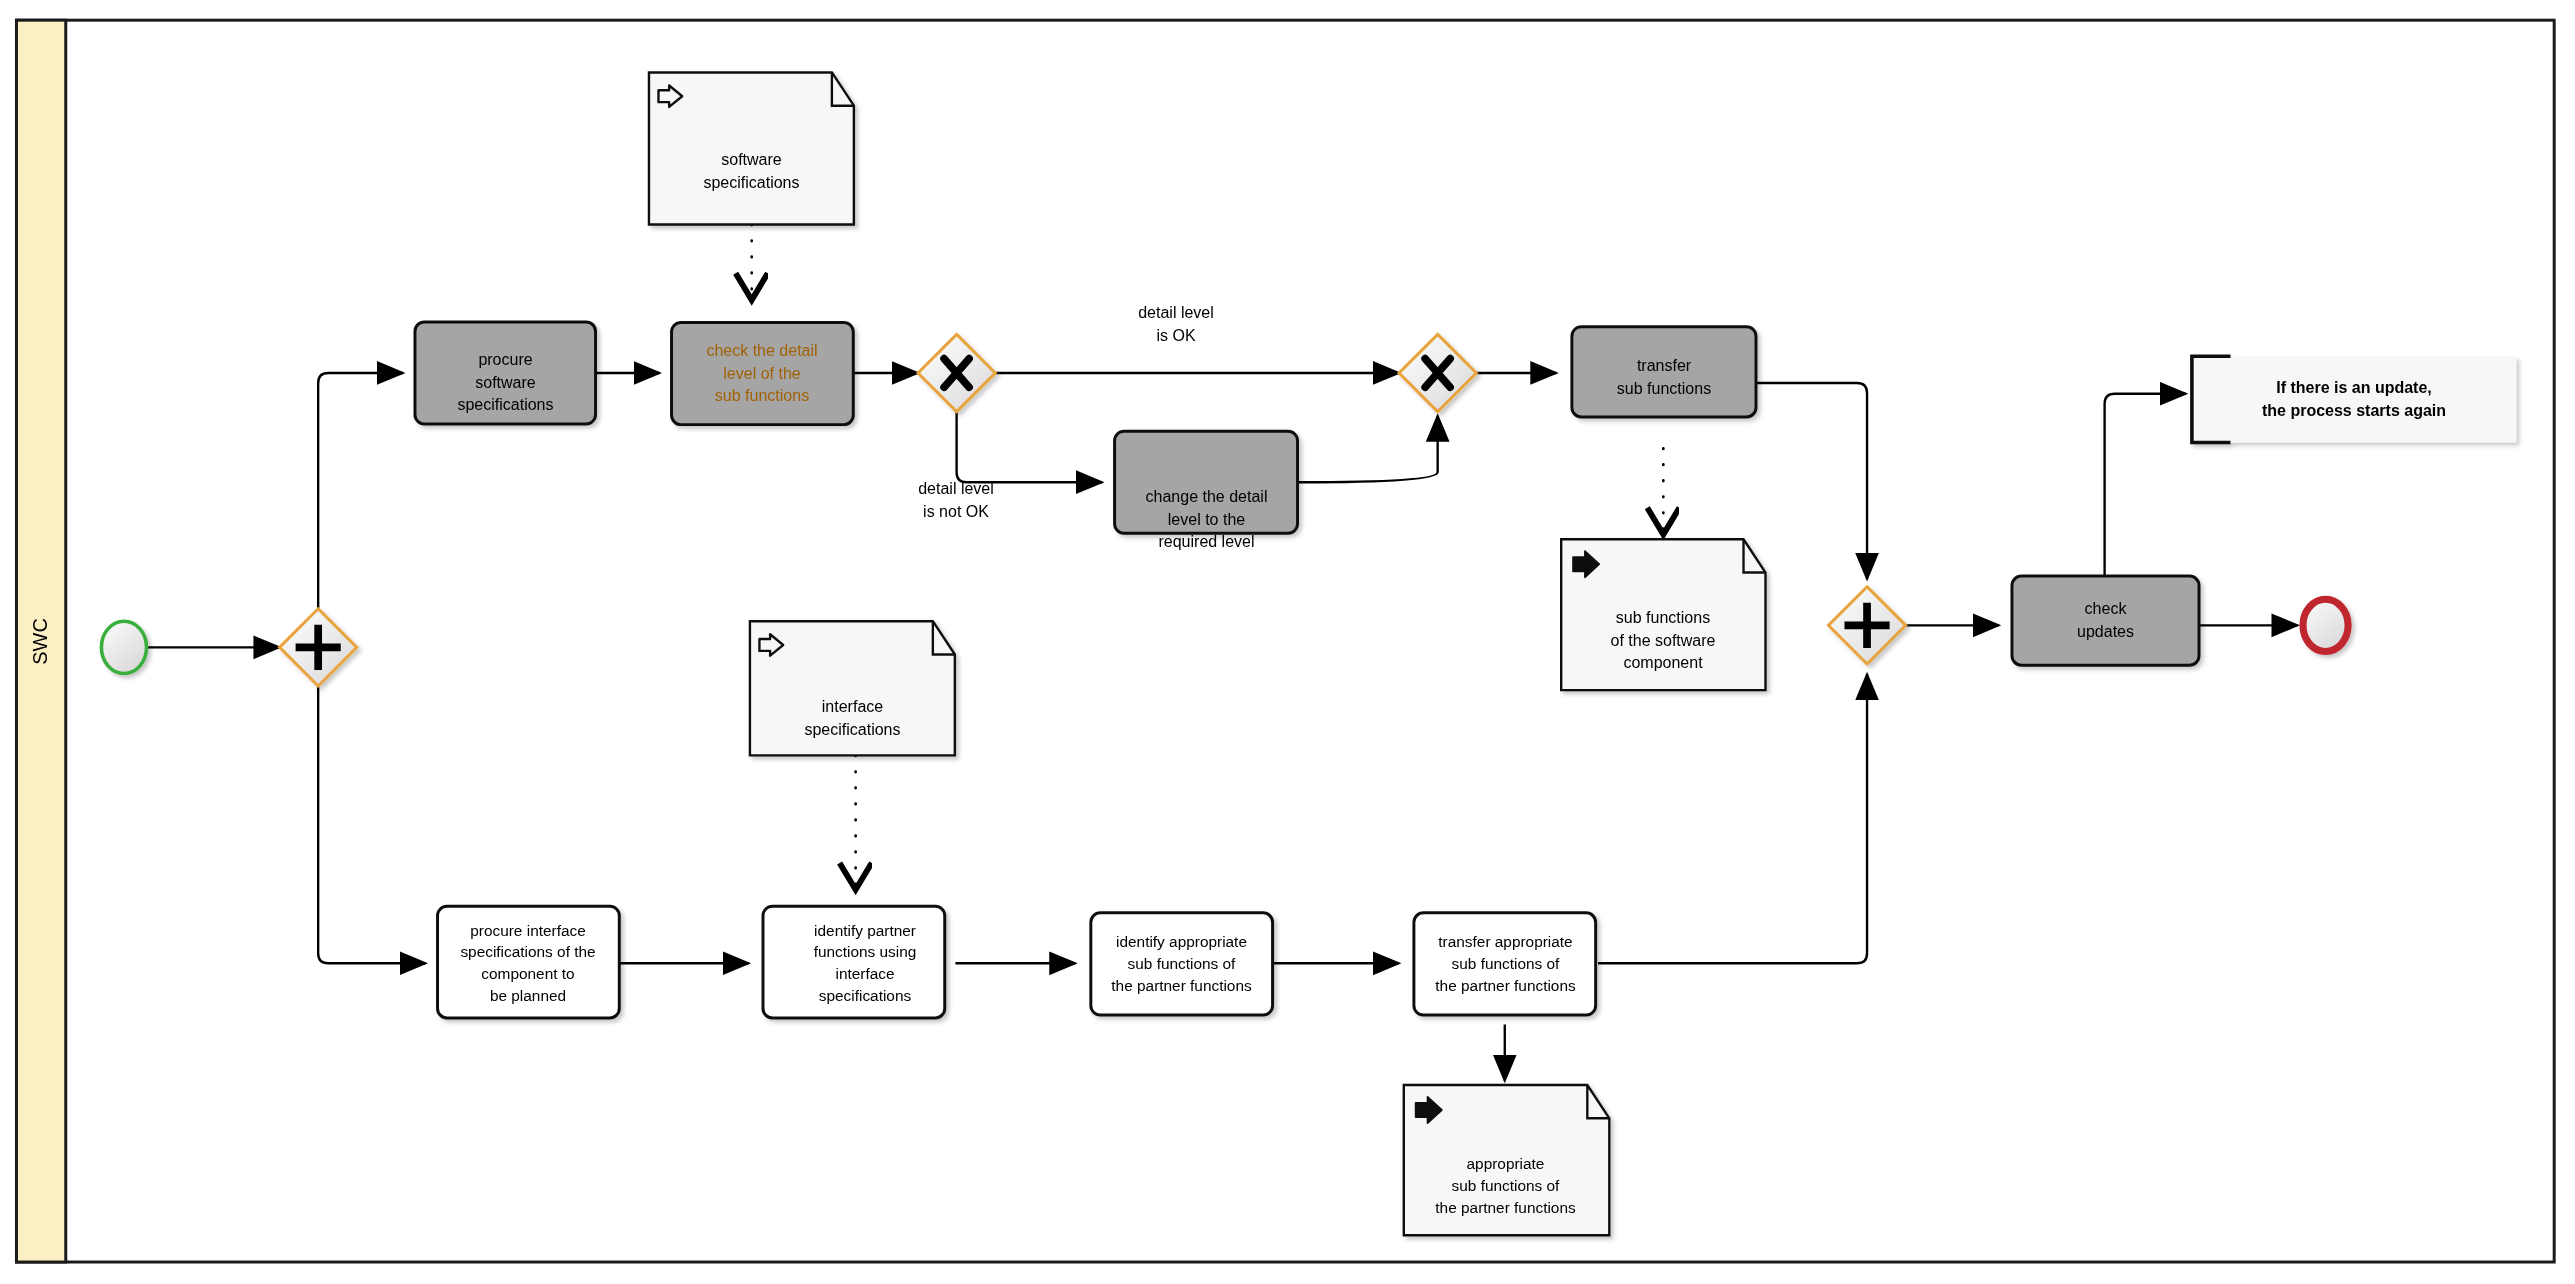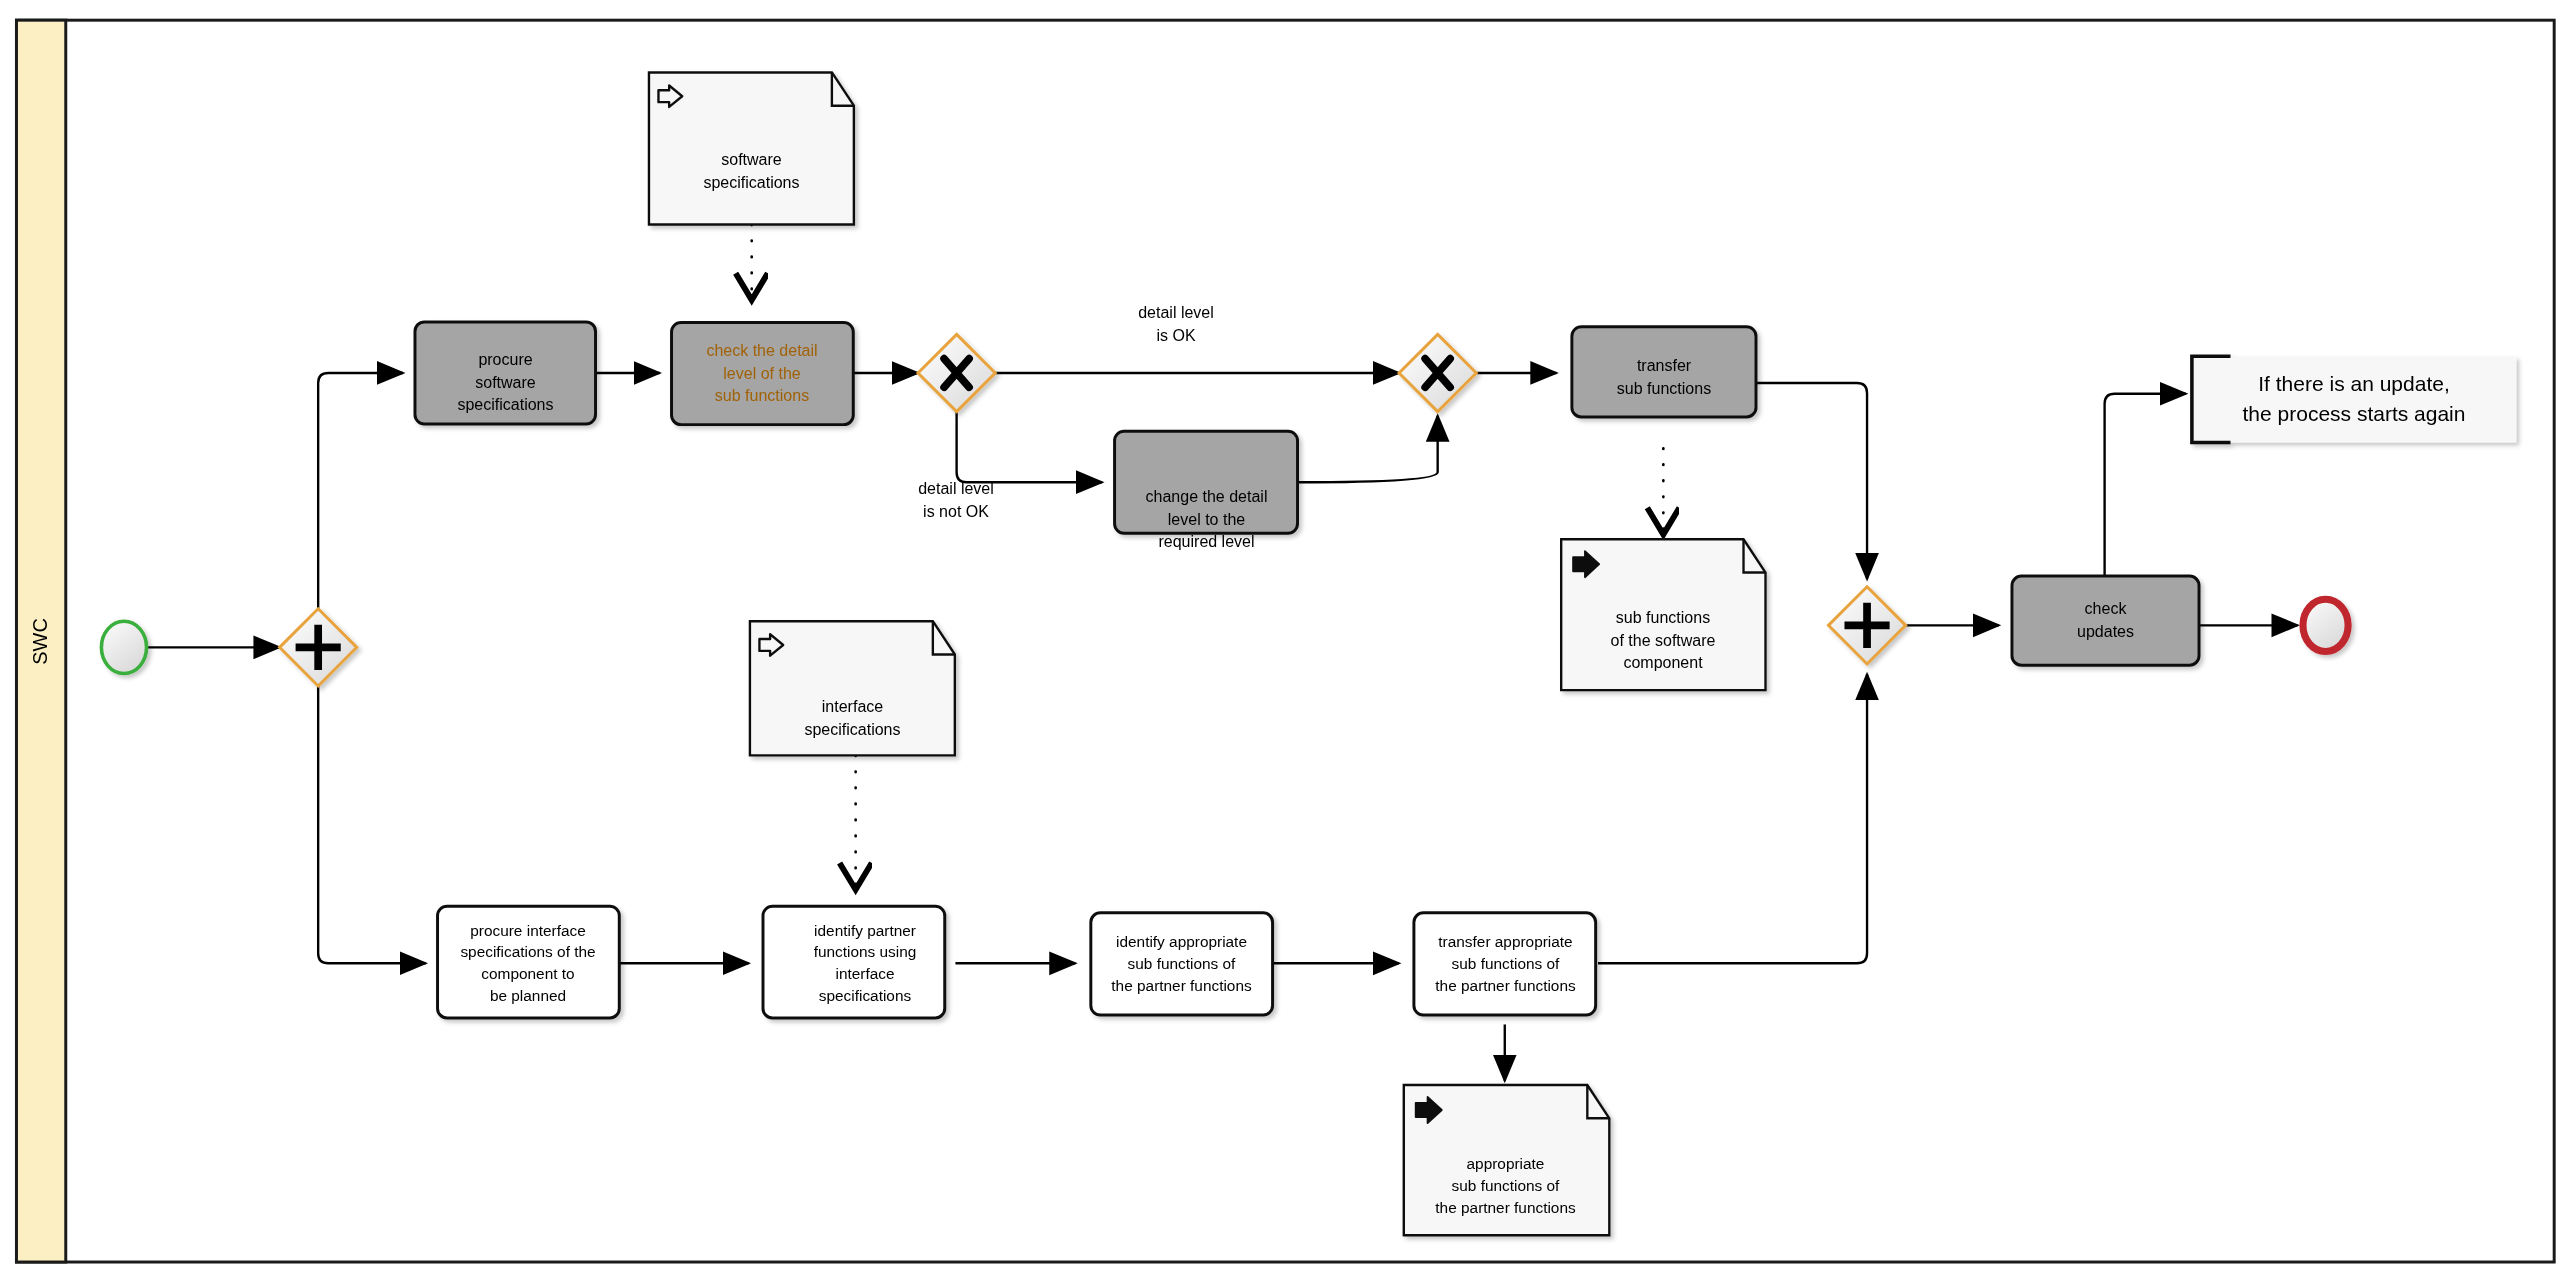--- a/index.html
+++ b/index.html
@@ -241,21 +241,21 @@
   <span>of the software</span>
   <span>component</span>
 </div>
 
 <div style="position:absolute;left:1401px;top:1153px;width:209px;display:flex;flex-direction:column;align-items:center;line-height:1.42;font-size:15.4px;color:#000;">
   <span>appropriate</span>
   <span>sub functions of</span>
   <span>the partner functions</span>
 </div>
 
-<div style="position:absolute;left:2192px;top:356px;width:324px;height:86px;display:flex;flex-direction:column;align-items:center;justify-content:center;line-height:1.45;font-size:21px;color:#000;">
+<div style="position:absolute;left:2192px;top:356px;width:324px;height:86px;display:flex;flex-direction:column;align-items:center;justify-content:center;line-height:1.45;font-size:16px;color:#000;font-weight:bold;">
   <span>If there is an update,</span>
   <span>the process starts again</span>
 </div>
 
 <div style="position:absolute;left:1087px;top:302px;width:178px;display:flex;flex-direction:column;align-items:center;line-height:1.42;font-size:16px;color:#000;">
   <span>detail level</span>
   <span>is OK</span>
 </div>
 
 <div style="position:absolute;left:861px;top:478px;width:190px;display:flex;flex-direction:column;align-items:center;line-height:1.42;font-size:16px;color:#000;">

